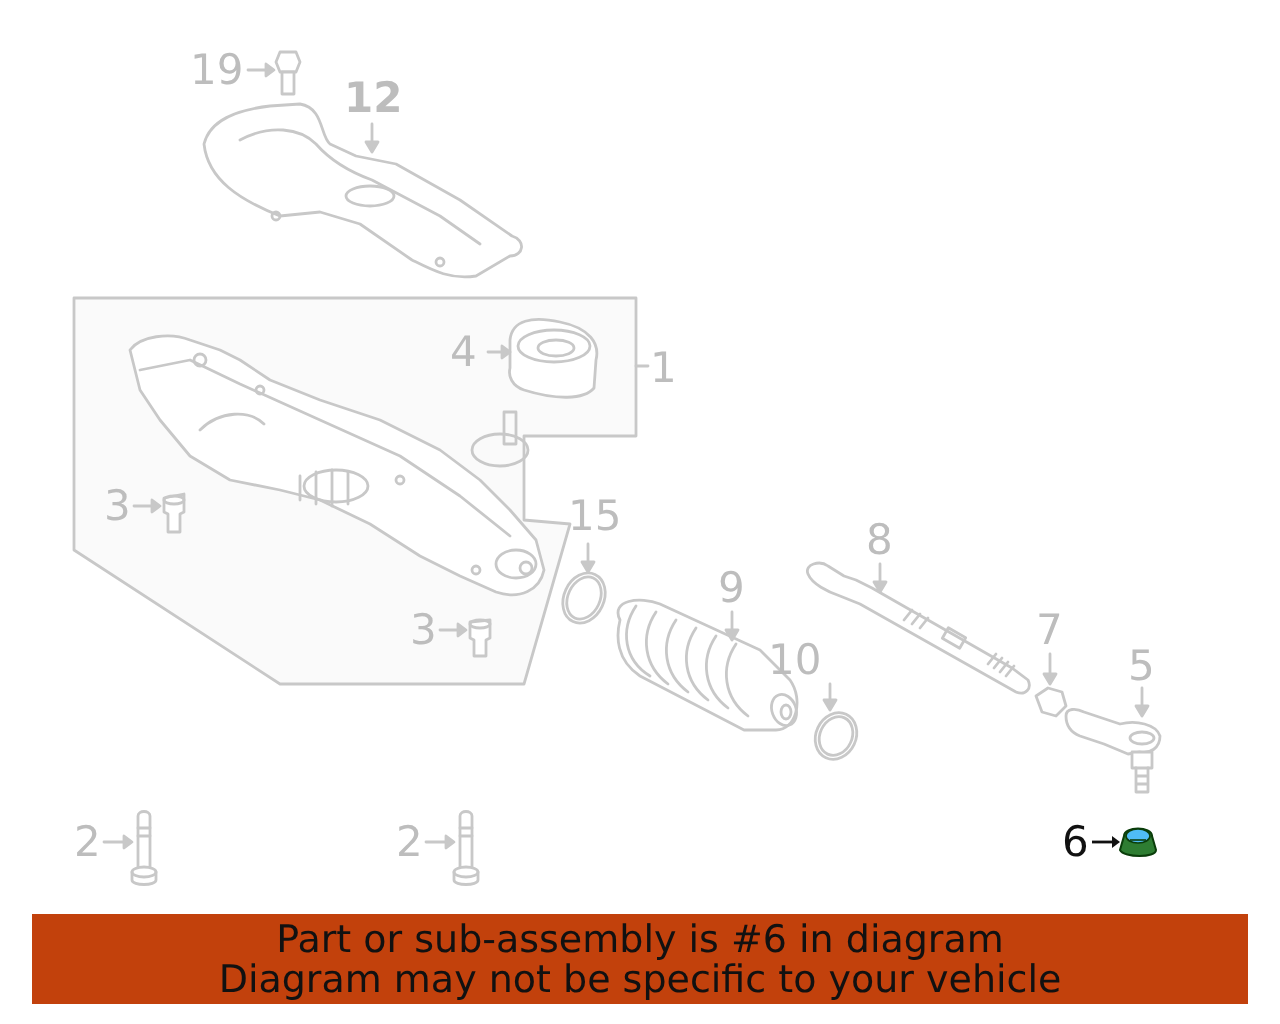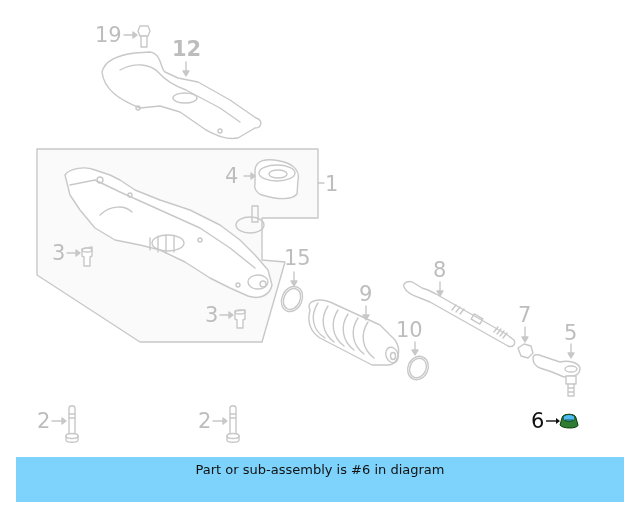--- a/index.html
+++ b/index.html
@@ -3,22 +3,22 @@
   <meta charset="utf-8">
   <style>
     html, body { margin: 0; padding: 0; background: #ffffff; }
     body { width: 640px; height: 512px; position: relative; overflow: hidden;
            font-family: "DejaVu Sans", sans-serif; }
     #diagram { position: absolute; left: 0; top: 0; width: 640px; height: 512px; }
     .callout { position: absolute; font-family: "DejaVu Sans", sans-serif;
                font-size: 21px; color: #bdbdbd; line-height: 1; }
     .callout.active { color: #111111; }
     #banner { position: absolute; left: 16px; top: 457px; width: 608px; height: 45px;
-              background: #7dd3fc; color: #111; text-align: center;
-              font-size: 13px; line-height: 20px; padding-top: 3px; box-sizing: border-box; }
+              background: #c2410c; color: #111; text-align: center;
+              font-size: 19px; line-height: 20px; padding-top: 3px; box-sizing: border-box; }
     #banner div { white-space: nowrap; }
   </style>
 </head>
 <body>
 
 <svg id="diagram" viewBox="0 0 640 512" xmlns="http://www.w3.org/2000/svg">
   <g fill="none" stroke="#c8c8c8" stroke-width="1.4" stroke-linejoin="round" stroke-linecap="round">
 
     <polygon points="37,149 318,149 318,218 262,218 262,260 285,262 262,342 140,342 37,275" fill="#fafafa"></polygon>
 
@@ -157,22 +157,23 @@
 
 <div class="callout" style="left:95px;top:25px;">19</div>
 <div class="callout" style="left:172px;top:39px;font-weight:bold;">12</div>
 <div class="callout" style="left:225px;top:166px;">4</div>
 <div class="callout" style="left:325px;top:174px;">1</div>
 <div class="callout" style="left:52px;top:243px;">3</div>
 <div class="callout" style="left:284px;top:248px;">15</div>
 <div class="callout" style="left:205px;top:305px;">3</div>
 <div class="callout" style="left:359px;top:284px;">9</div>
 <div class="callout" style="left:433px;top:260px;">8</div>
-<div class="callout" style="left:396px;top:320px;text-align:right;">10</div>
+<div class="callout" style="left:384px;top:320px;text-align:right;">10</div>
 <div class="callout" style="left:518px;top:305px;">7</div>
 <div class="callout" style="left:564px;top:323px;">5</div>
 <div class="callout" style="left:37px;top:411px;">2</div>
 <div class="callout" style="left:198px;top:411px;">2</div>
 <div class="callout active" style="left:531px;top:411px;">6</div>
 
 <div id="banner">
   <div>Part or sub-assembly is #6 in diagram</div>
+  <div>Diagram may not be specific to your vehicle</div>
 </div>
 
 </body></html>

